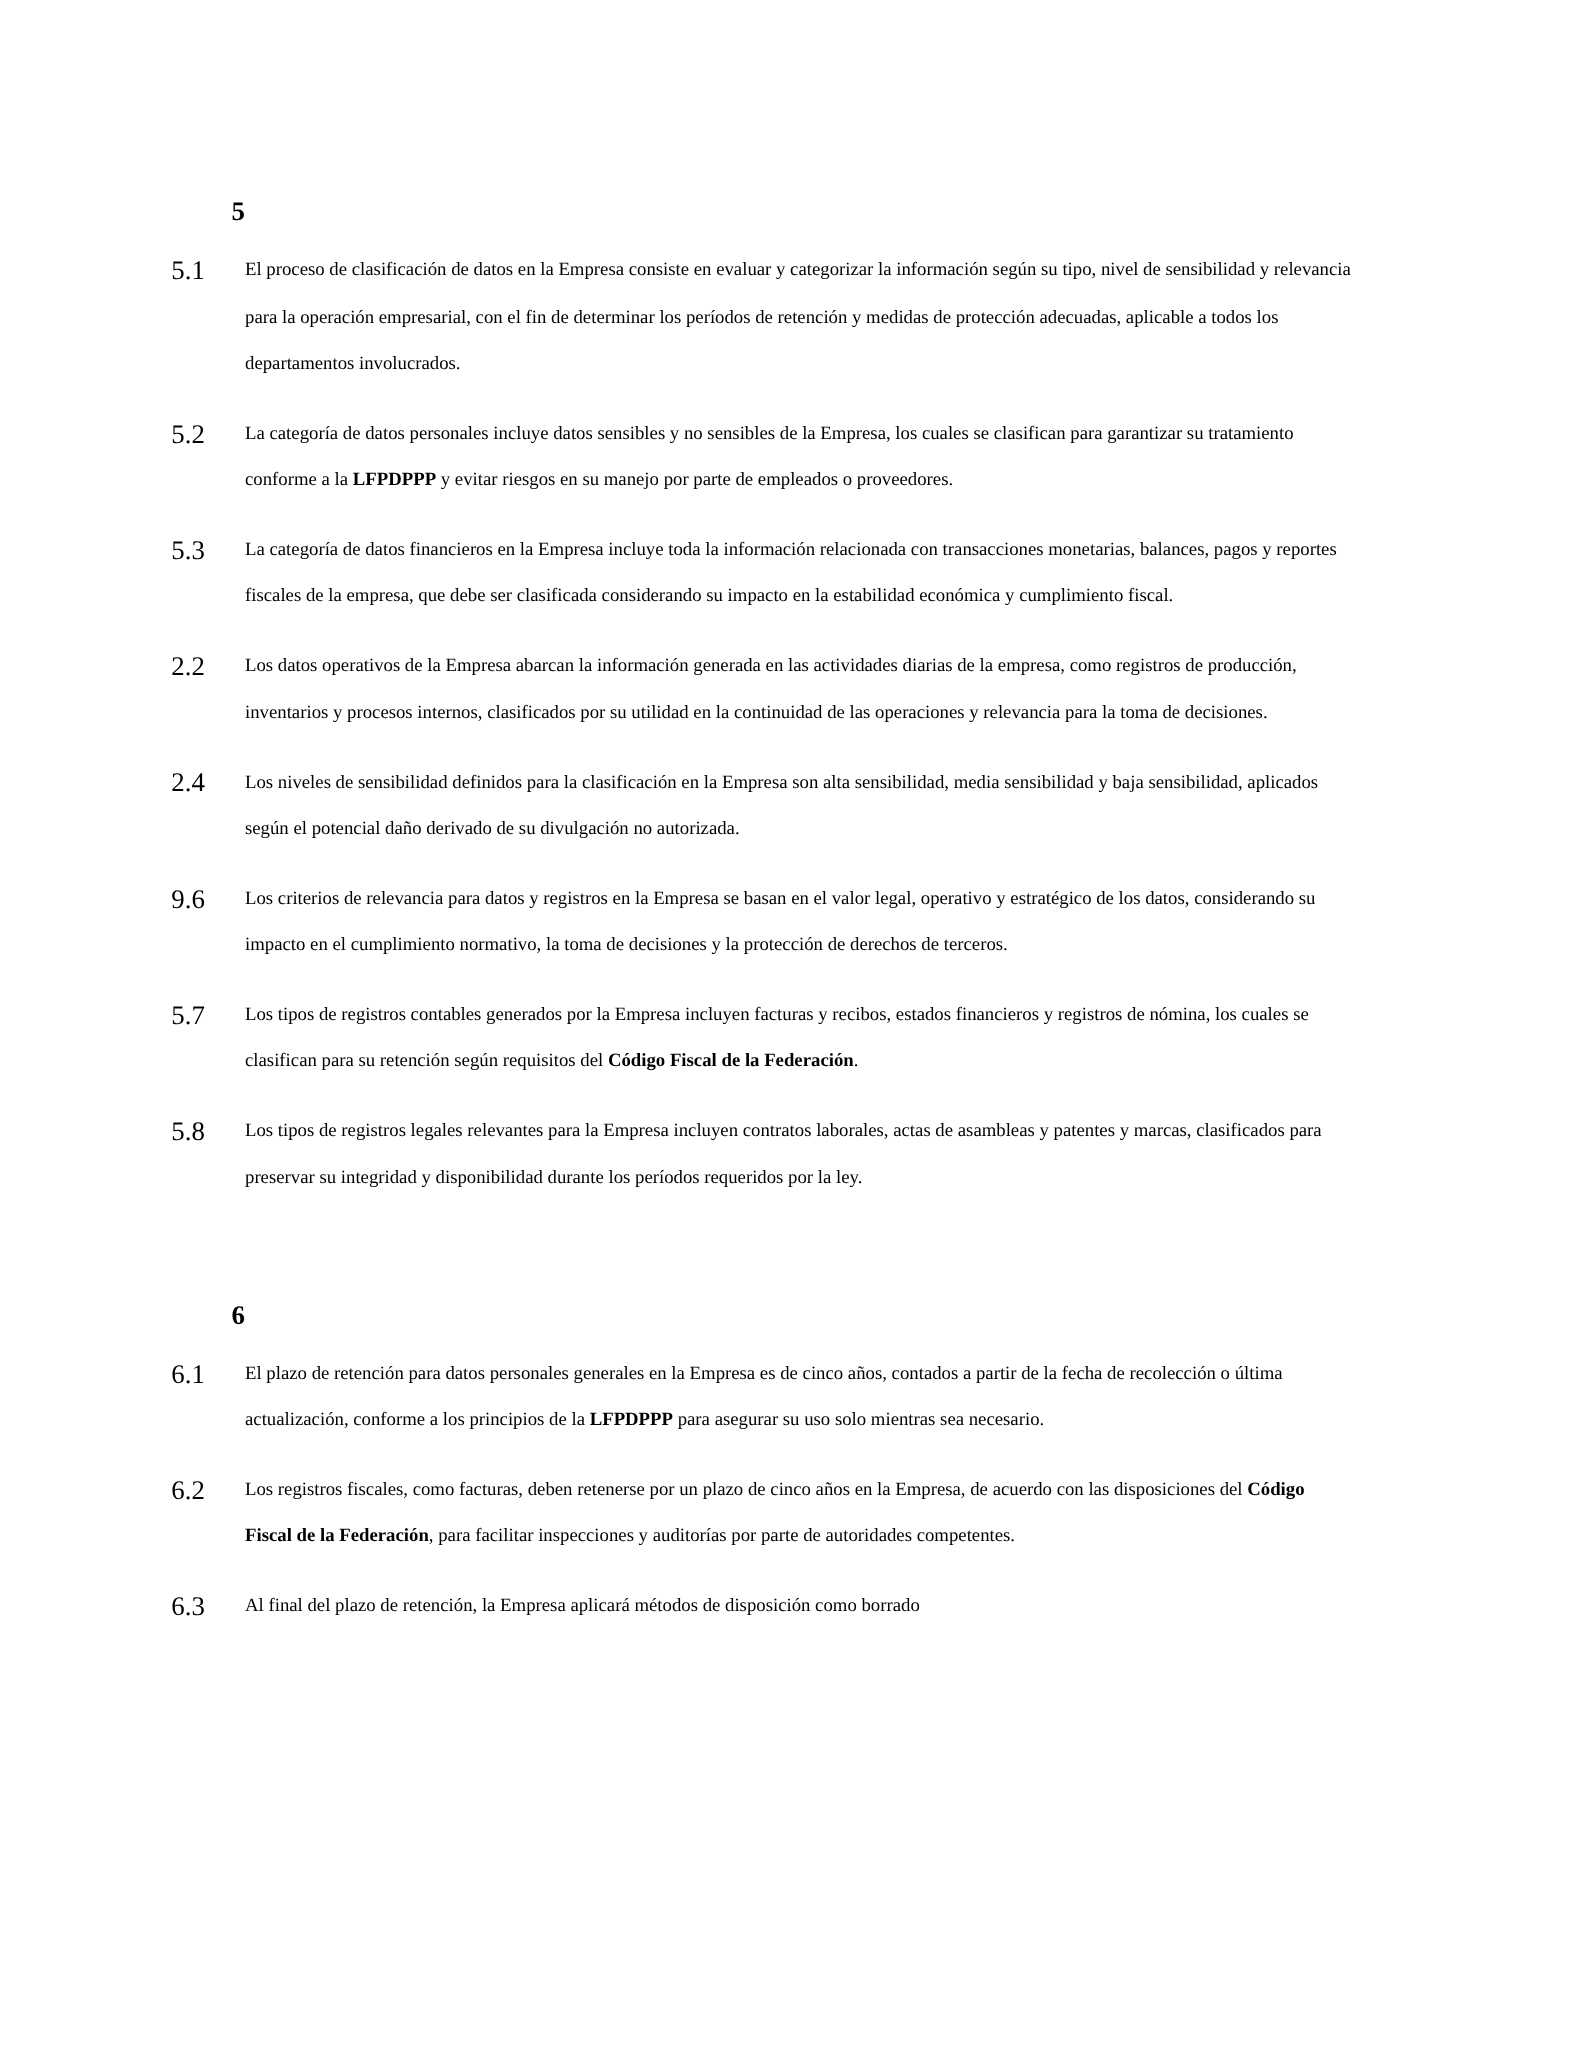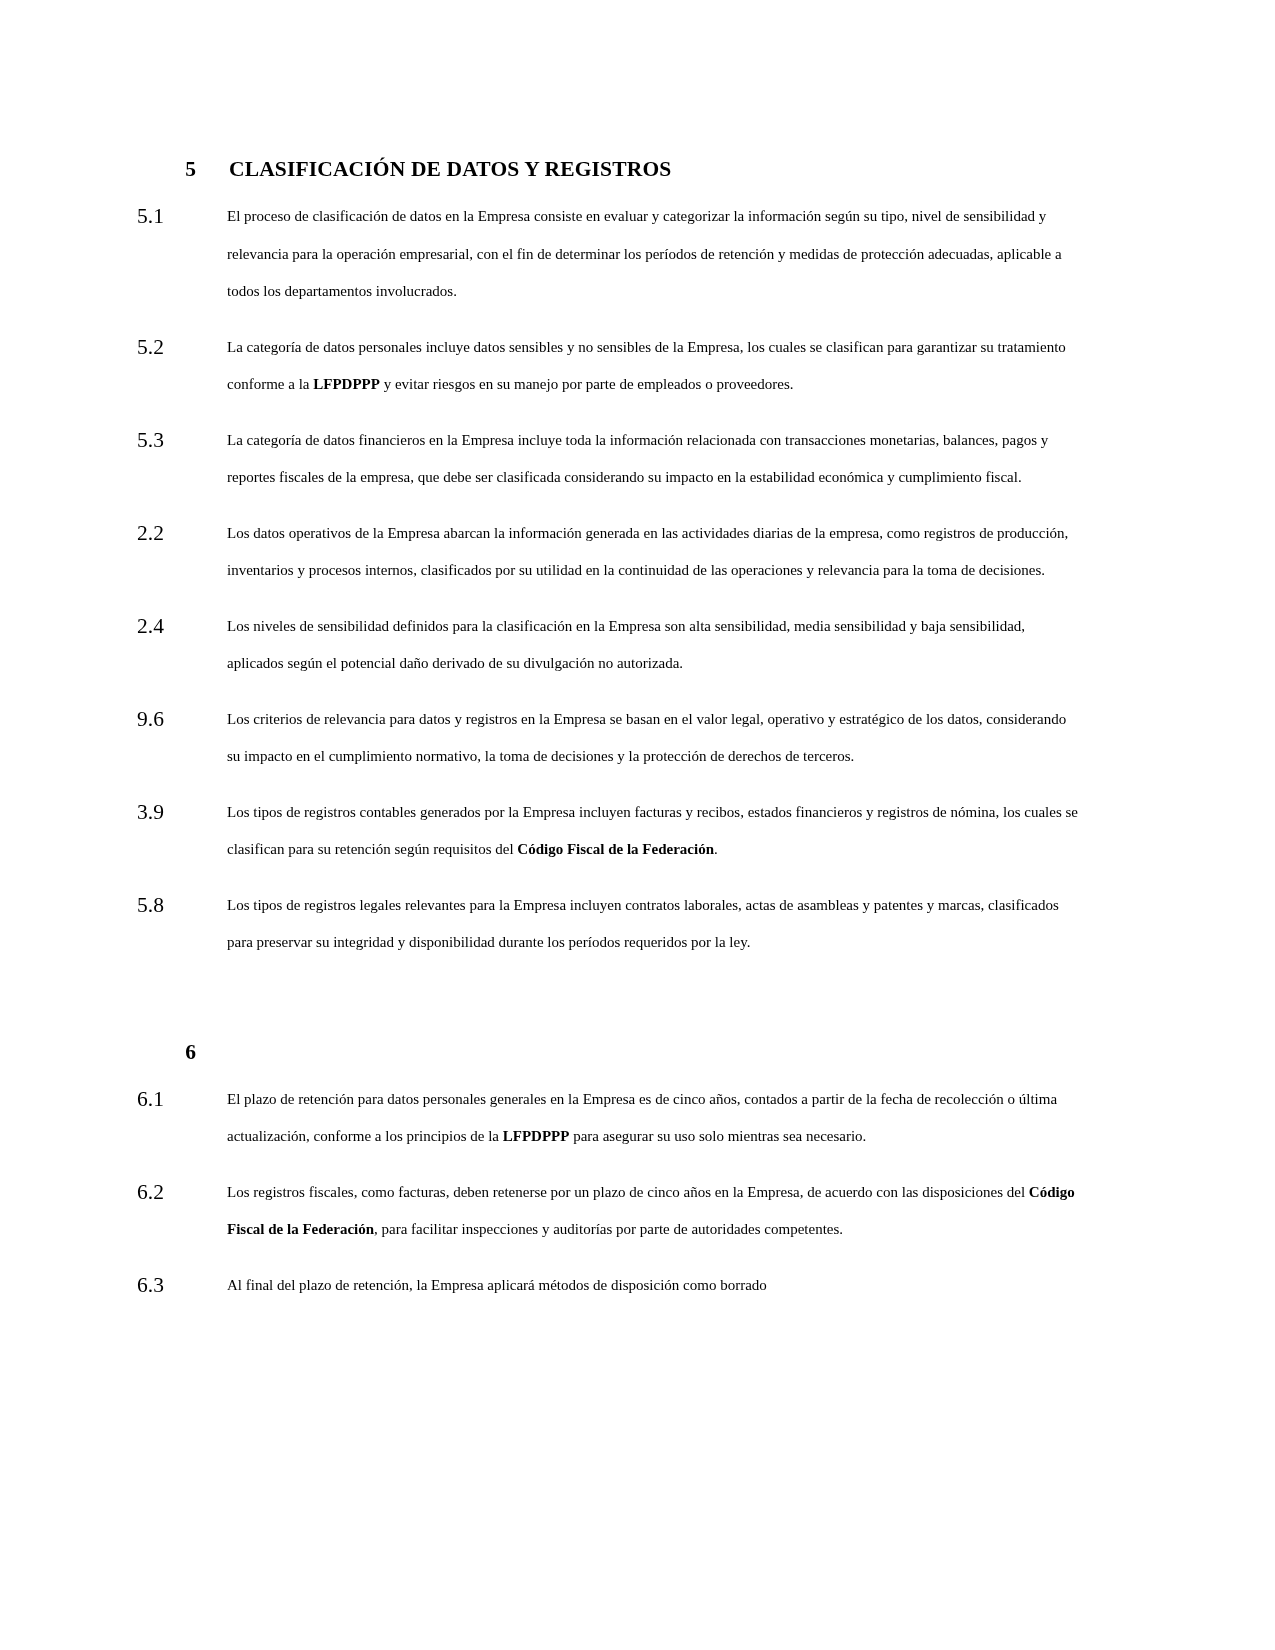--- a/index.html
+++ b/index.html
@@ -48,21 +48,20 @@
     font-size: 21.5px;
     line-height: 34px;
     letter-spacing: 0.15px;
     white-space: nowrap;
   }
 
   
   .clause {
     display: flex;
     align-items: flex-start;
-    gap: 31px;
   }
   .clause .cnum {
     width: 59px;
     flex: 0 0 59px;
     text-align: left;
     font-size: 21.5px;
     line-height: 37.5px;
     font-weight: normal;
   }
   .clause .ctext {
@@ -81,21 +80,20 @@
   .gap-section { height: 73px; }
   .gap-after-heading { height: 12px; }
 </style>
 </head>
 <body>
 
 <div class="page">
   <div class="content" id="doc-body">
       <div class="heading">
         <div class="hnum">5</div>
-        <div class="htext">CLASIFICACIÓN DE DATOS Y REGISTROS</div>
       </div>
       <div class="gap-after-heading"></div>
       <div class="clause">
         <div class="cnum">5.1</div>
         <div class="ctext"><span>El proceso de clasificación de datos en la Empresa consiste en evaluar y categorizar la información según su tipo, nivel de sensibilidad y relevancia para la operación empresarial, con el fin de determinar los períodos de retención y medidas de protección adecuadas, aplicable a todos los departamentos involucrados.</span></div>
       </div>
       <div class="gap-clause"></div>
       <div class="clause">
         <div class="cnum">5.2</div>
         <div class="ctext"><span>La categoría de datos personales incluye datos sensibles y no sensibles de la Empresa, los cuales se clasifican para garantizar su tratamiento conforme a la </span><b>LFPDPPP</b><span> y evitar riesgos en su manejo por parte de empleados o proveedores.</span></div>
@@ -115,21 +113,21 @@
         <div class="cnum">2.4</div>
         <div class="ctext"><span>Los niveles de sensibilidad definidos para la clasificación en la Empresa son alta sensibilidad, media sensibilidad y baja sensibilidad, aplicados según el potencial daño derivado de su divulgación no autorizada.</span></div>
       </div>
       <div class="gap-clause"></div>
       <div class="clause">
         <div class="cnum">9.6</div>
         <div class="ctext"><span>Los criterios de relevancia para datos y registros en la Empresa se basan en el valor legal, operativo y estratégico de los datos, considerando su impacto en el cumplimiento normativo, la toma de decisiones y la protección de derechos de terceros.</span></div>
       </div>
       <div class="gap-clause"></div>
       <div class="clause">
-        <div class="cnum">3.9</div>
+        <div class="cnum">5.7</div>
         <div class="ctext"><span>Los tipos de registros contables generados por la Empresa incluyen facturas y recibos, estados financieros y registros de nómina, los cuales se clasifican para su retención según requisitos del </span><b>Código Fiscal de la Federación</b><span>.</span></div>
       </div>
       <div class="gap-clause"></div>
       <div class="clause">
         <div class="cnum">5.8</div>
         <div class="ctext"><span>Los tipos de registros legales relevantes para la Empresa incluyen contratos laborales, actas de asambleas y patentes y marcas, clasificados para preservar su integridad y disponibilidad durante los períodos requeridos por la ley.</span></div>
       </div>
       <div class="gap-section"></div>
       <div class="heading">
         <div class="hnum">6</div>

